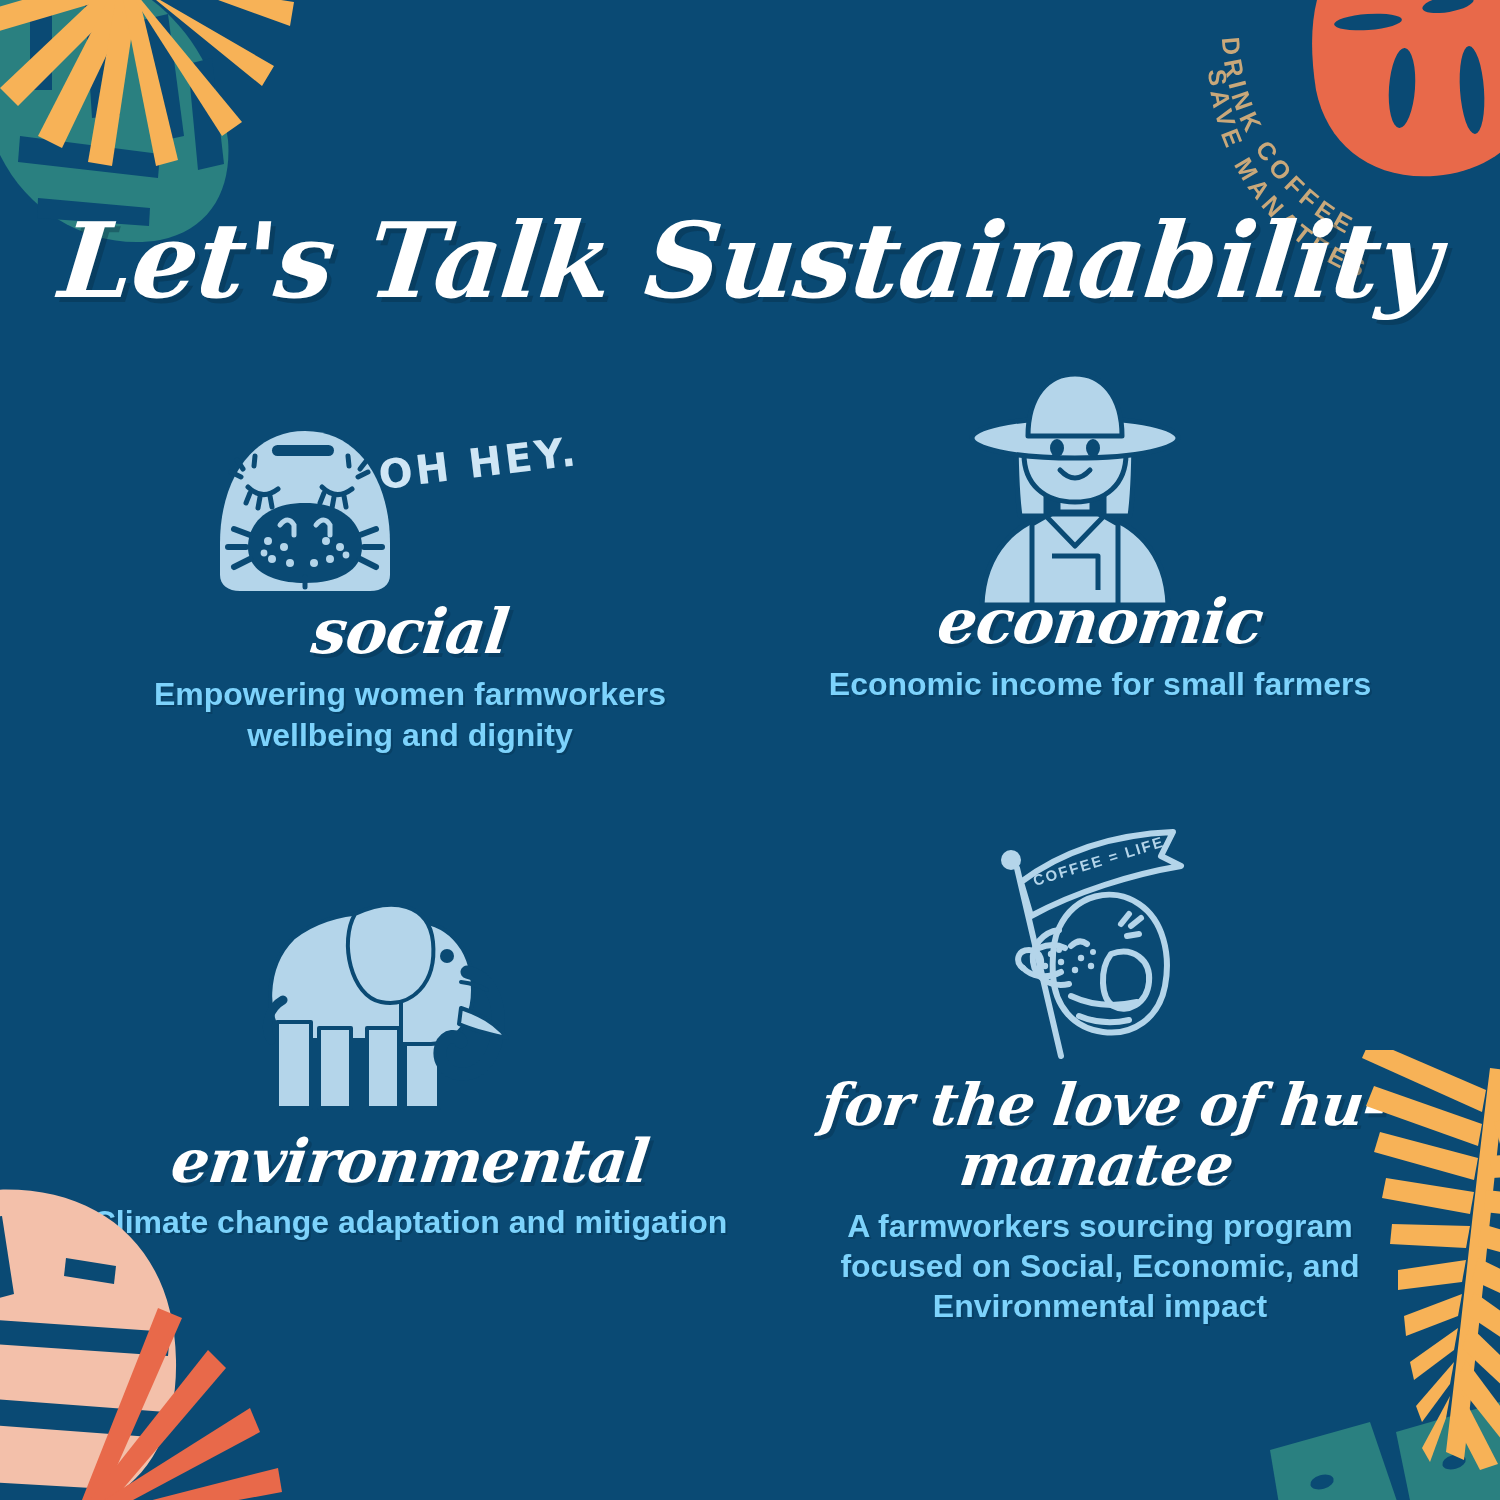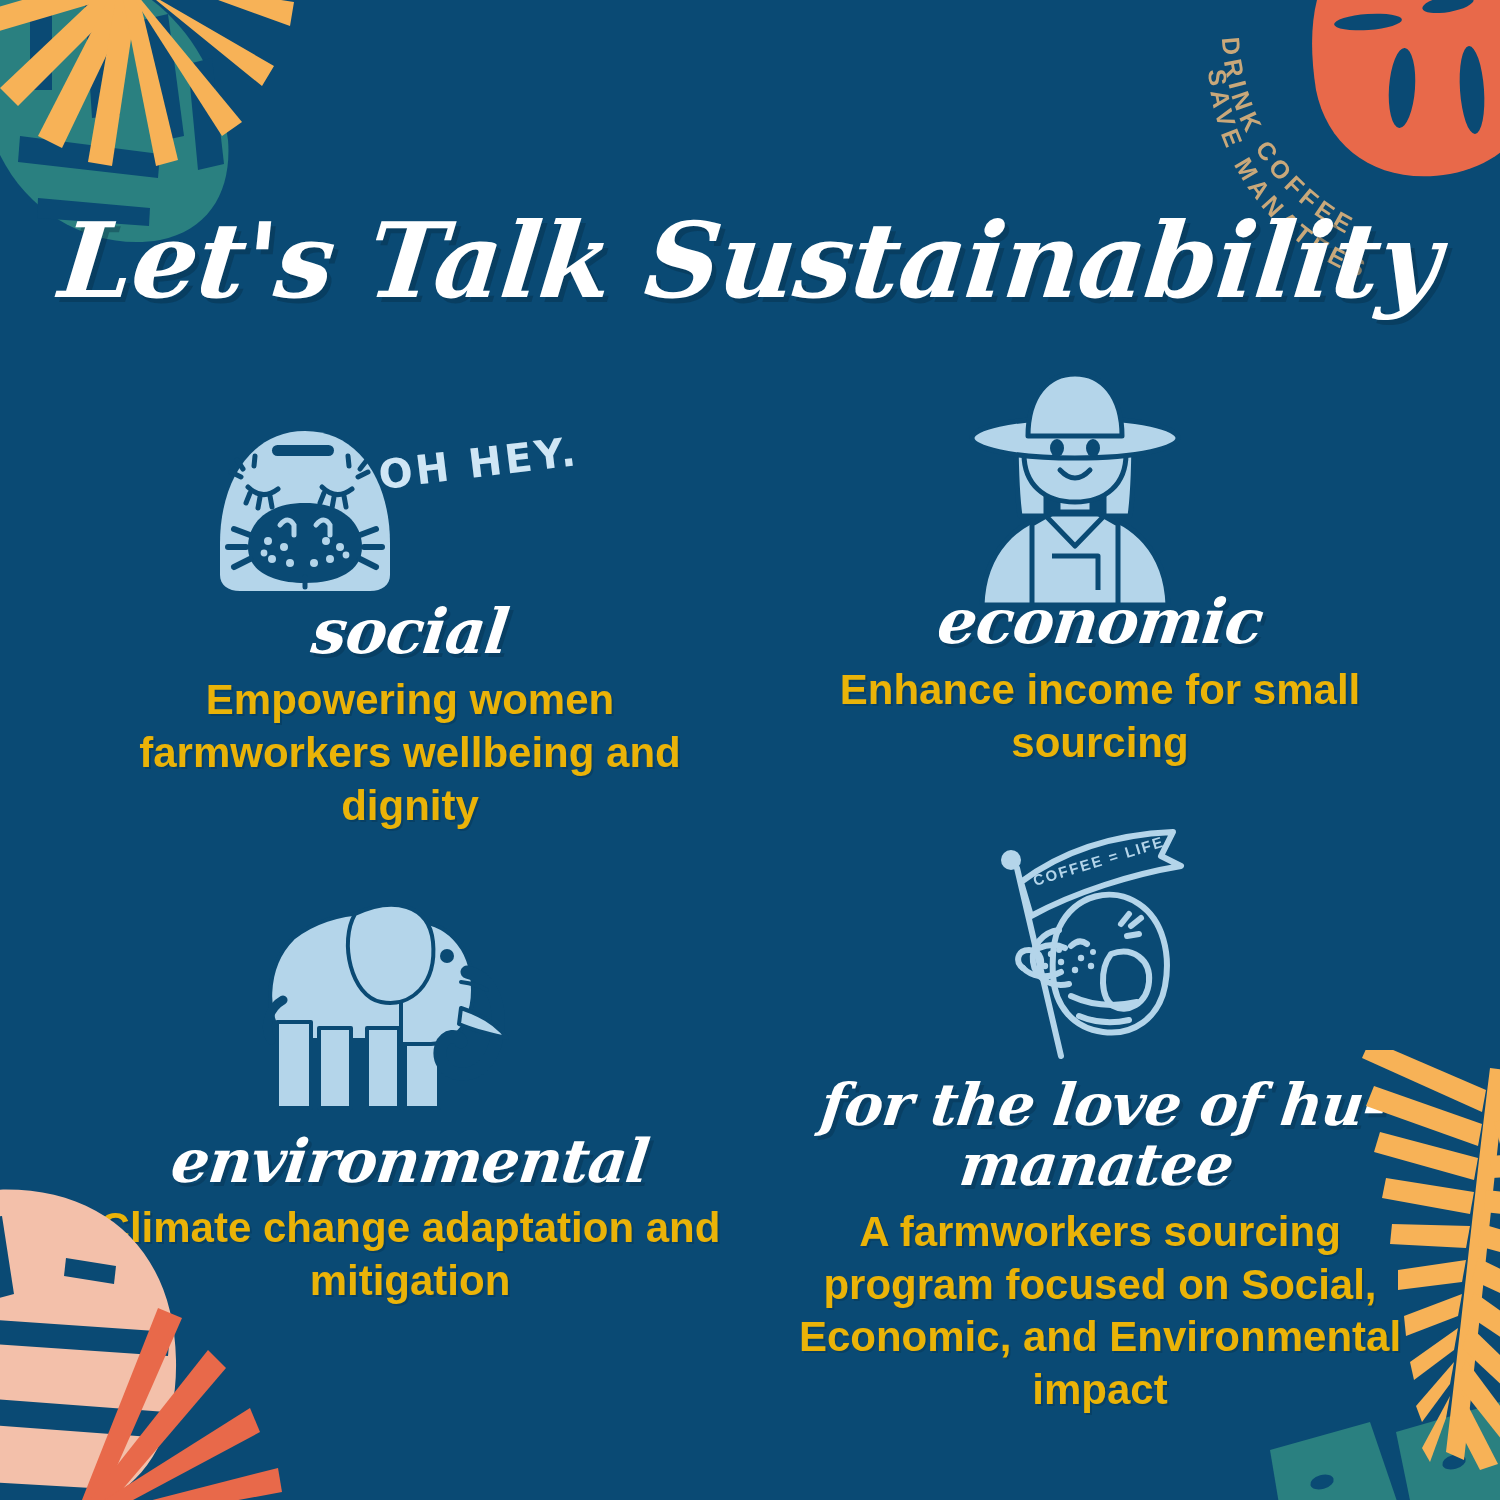--- a/index.html
+++ b/index.html
@@ -35,22 +35,22 @@
     color:#ffffff;
     font-size:62px;line-height:1.04;
     letter-spacing:-1px;
     text-shadow:4px 4px 0 rgba(5,40,64,.30);
     transform:skewX(-7deg);
     margin:0 0 10px 0;
   }
   .block .body{
     font-family:"Liberation Sans", sans-serif;
     font-weight:700;
-    color:#eab308;
-    font-size:42px;line-height:1.26;
+    color:#7dd3fc;
+    font-size:32px;line-height:1.26;
     text-shadow:2px 2px 0 rgba(5,40,64,.28);
   }
 
   #b-social{left:100px;top:600px;width:620px;}
   #b-econ{left:790px;top:590px;width:620px;}
   #b-env{left:60px;top:1130px;width:700px;}
   #b-love{left:790px;top:1075px;width:620px;}
   #b-love .head{font-size:58px;}
   #b-env .head{font-size:60px;}
 
@@ -268,21 +268,21 @@
     <text x="60" y="66" transform="rotate(-17 60 66)" font-family="Liberation Sans, sans-serif" font-size="15" font-weight="700" letter-spacing="2" fill="#b4d5ea">COFFEE = LIFE</text>
   </svg>
 
   <div class="block" id="b-social">
     <div class="head">social</div>
     <div class="body">Empowering women farmworkers wellbeing and dignity</div>
   </div>
 
   <div class="block" id="b-econ">
     <div class="head">economic</div>
-    <div class="body">Enhance income for small sourcing</div>
+    <div class="body">Economic income for small farmers</div>
   </div>
 
   <div class="block" id="b-env">
     <div class="head">environmental</div>
     <div class="body">Climate change adaptation and mitigation</div>
   </div>
 
   <div class="block" id="b-love">
     <div class="head">for the love of hu-manatee</div>
     <div class="body">A farmworkers sourcing program focused on Social, Economic, and Environmental impact</div>

